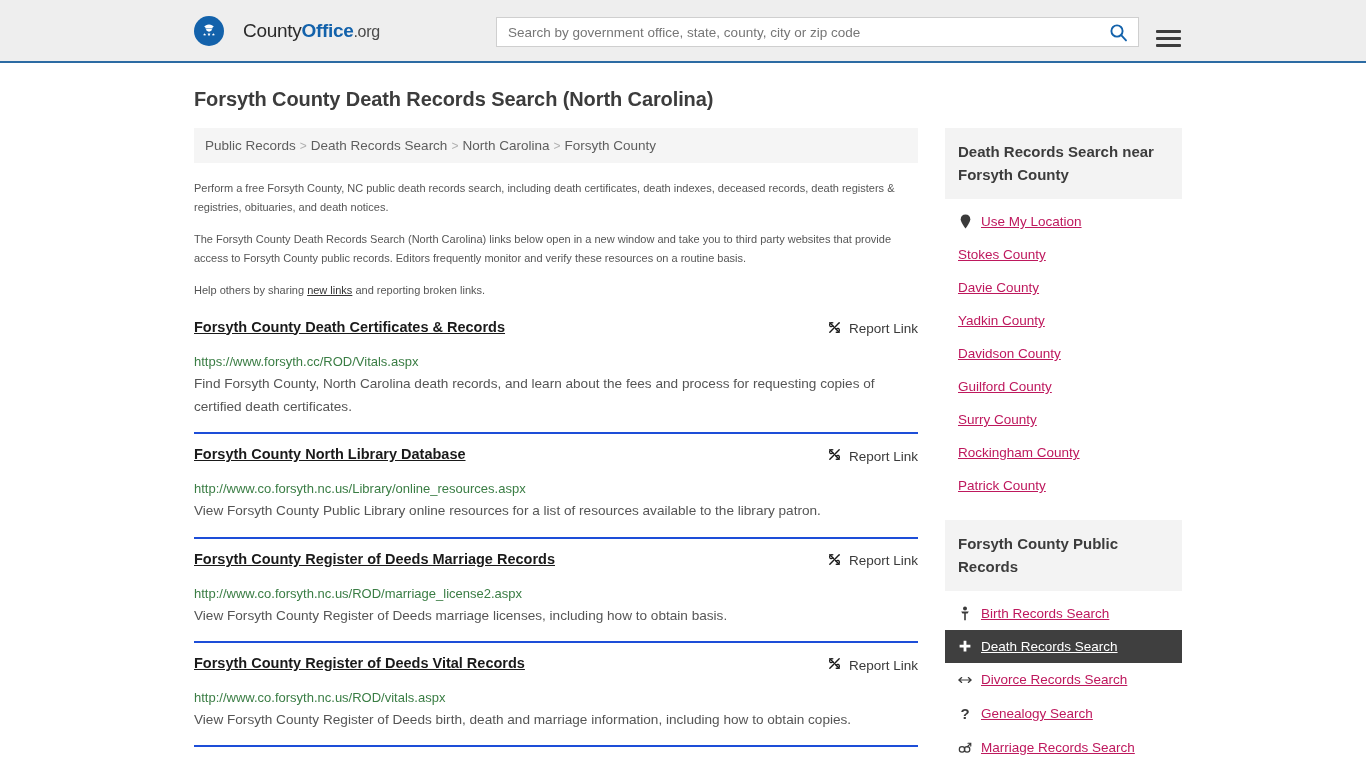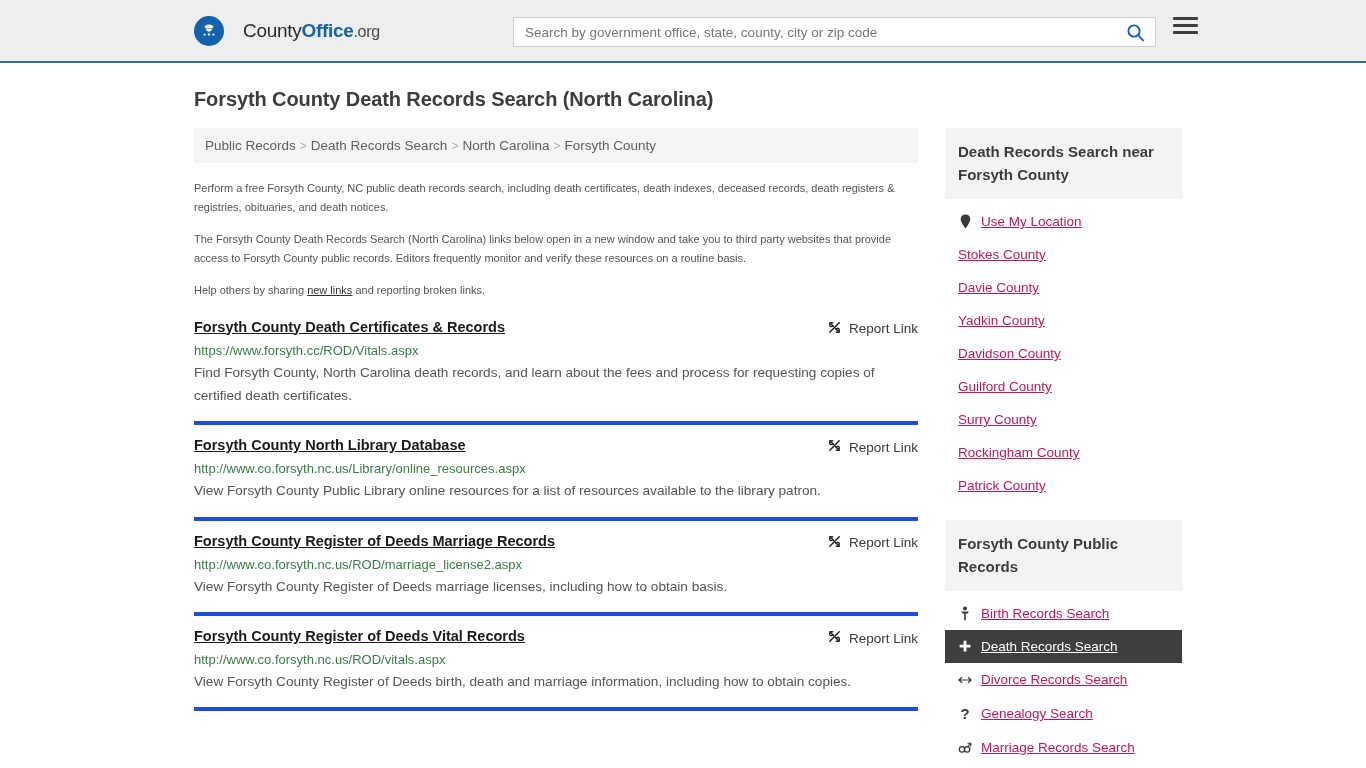--- a/index.html
+++ b/index.html
@@ -38,22 +38,22 @@
     font-size: 19px;
     letter-spacing: -0.3px;
     white-space: nowrap;
   }
   .logo-text .lt-a { color: #2b2b2b; }
   .logo-text .lt-b { color: #1362ab; font-weight: bold; }
   .logo-text .lt-c { color: #4a4a4a; font-size: 16px; }
 
   .search-area {
     position: absolute;
-    left: 513px; top: 17px;
-    display: flex; align-items: flex-start;
+    left: 496px; top: 17px;
+    display: flex; align-items: flex-end;
   }
   .search-box {
     width: 643px; height: 30px;
     background: #ffffff;
     border: 1px solid #cfcfcf;
     display: flex; align-items: center;
     padding: 0 8px 0 11px;
   }
   .search-input {
     flex: 1; border: none; outline: none;
@@ -113,21 +113,21 @@
     line-height: 1.72;
     color: #555555;
     margin-bottom: 13px;
   }
   .intro a { color: #333; text-decoration: underline; font-weight: 500; }
 
   
   .results { margin-top: 11px; }
   .result {
     padding: 12px 0 14px 0;
-    border-bottom: 4px solid #1d4ed8;
+    border-bottom: 2px solid #1d4ed8;
   }
   .result:first-child { padding-top: 6px; }
   .result-head {
     display: flex; align-items: flex-start;
     justify-content: space-between;
   }
   .result-title {
     font-size: 14.5px;
     font-weight: bold;
     color: #1a1a1a;
@@ -139,21 +139,21 @@
     gap: 7px;
     color: #3a3a3a;
     font-size: 13.5px;
     cursor: pointer;
     white-space: nowrap;
     padding-top: 1px;
   }
   .result-url {
     font-size: 13px;
     color: #3a7d44;
-    margin-top: 5px;
+    margin-top: 16px;
   }
   .result-desc {
     font-size: 13.6px;
     line-height: 1.72;
     color: #555555;
     margin-top: 3px;
   }
 
   
   .side-card { margin-bottom: 18px; }

